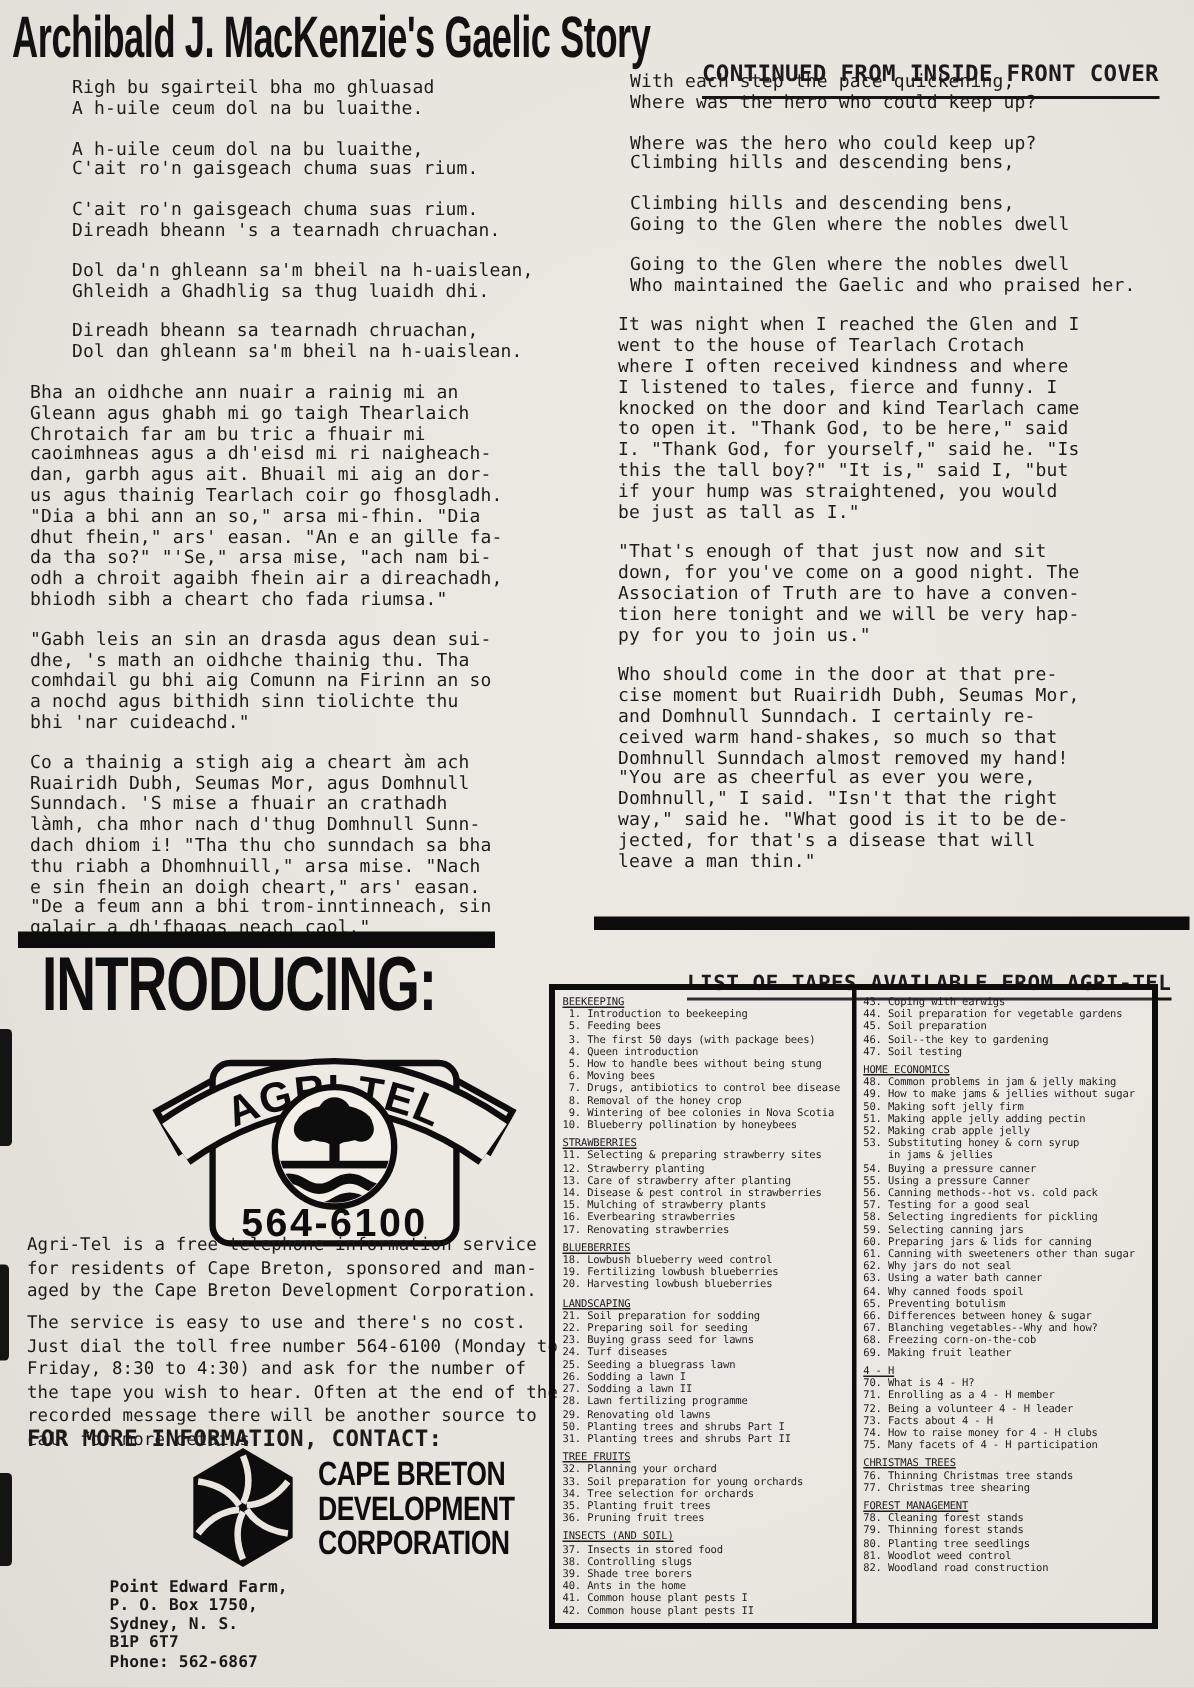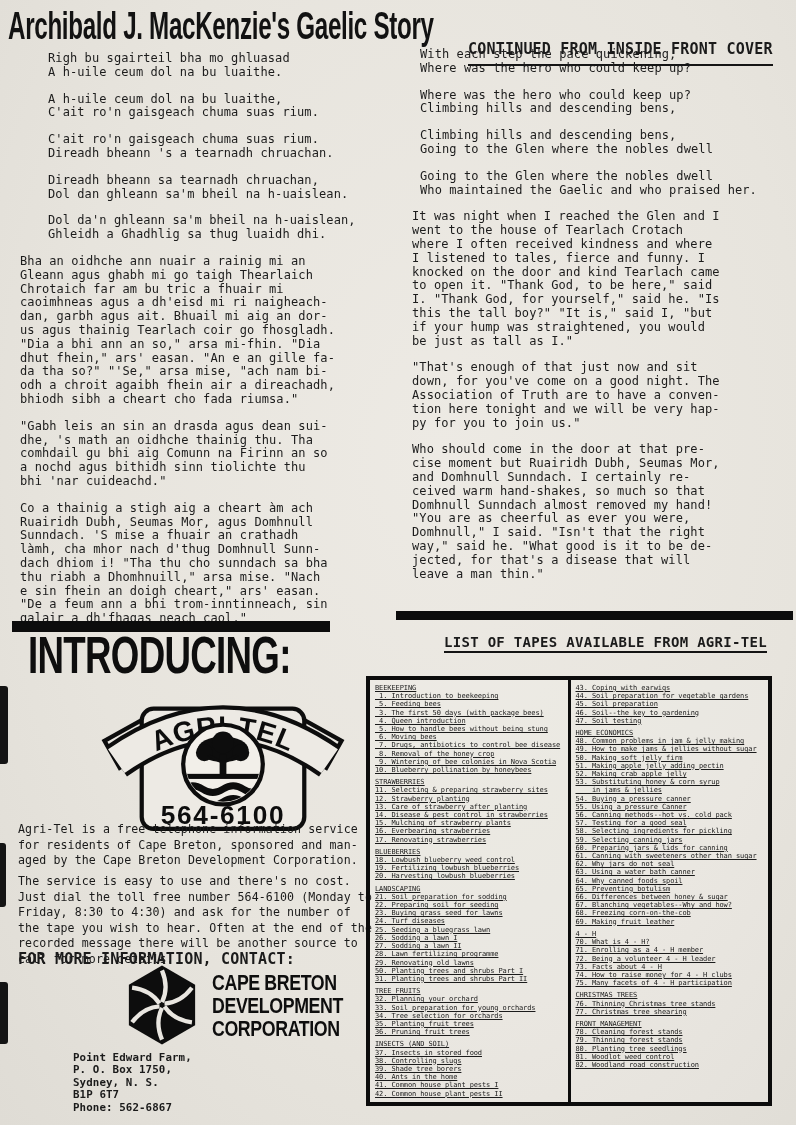--- a/index.html
+++ b/index.html
@@ -54,27 +54,27 @@
   .org-name{
     position:absolute;left:212px;top:971px;margin:0;
     font-family:"Liberation Sans",sans-serif;font-weight:bold;font-size:22.5px;line-height:23px;
     letter-spacing:-0.5px;color:#0e0e0e;transform:scaleX(0.79);transform-origin:0 0;white-space:nowrap;
   }
   .address{position:absolute;top:1052px;font-size:10.8px;line-height:12.4px;letter-spacing:0.1px;font-weight:bold;color:#1a1a1a;margin-left:28px;}
   .addr-1{left:45px;}
   .addr-2{left:200px;}
   
   .tapes-heading{
-    position:absolute;left:441px;top:631px;margin:3px;
+    position:absolute;left:441px;top:631px;margin:17px;
     font-size:14px;font-weight:bold;letter-spacing:0.3px;
     border-bottom:2px solid #141414;padding-bottom:1px;white-space:nowrap;
   }
   .tapes-box{
-    position:absolute;left:366px;top:676px;width:406px;height:430px;
-    border:4px solid #0c0c0c;box-sizing:border-box;display:flex;background:rgba(255,255,255,0.12);text-decoration:underline;
+    position:absolute;left:366px;top:656px;width:406px;height:430px;
+    border:4px solid #0c0c0c;box-sizing:border-box;display:flex;background:rgba(255,255,255,0.12);
   }
   .tcol{flex:1;padding:4px 4px 2px 5px;overflow:hidden;}
   .tcol-2{border-left:3px solid #0c0c0c;}
   .tsection{margin-bottom:4px;}
   .ttitle{font-size:7px;line-height:8.2px;text-decoration:underline;white-space:pre;letter-spacing:-0.1px;}
   .titem{font-size:7px;line-height:8.2px;white-space:pre;letter-spacing:-0.1px;}
 </style>
 </head>
 <body>
 
@@ -86,24 +86,24 @@
   <div class="continued">CONTINUED FROM INSIDE FRONT COVER</div>
 
   <div class="col col-left">
     <div class="stanzas">
         <div class="stanza">Righ bu sgairteil bha mo ghluasad
 A h-uile ceum dol na bu luaithe.</div>
         <div class="stanza">A h-uile ceum dol na bu luaithe,
 C'ait ro'n gaisgeach chuma suas rium.</div>
         <div class="stanza">C'ait ro'n gaisgeach chuma suas rium.
 Direadh bheann 's a tearnadh chruachan.</div>
+        <div class="stanza">Dol da'n ghleann sa'm bheil na h-uaislean,
+Ghleidh a Ghadhlig sa thug luaidh dhi.</div>
         <div class="stanza">Direadh bheann sa tearnadh chruachan,
 Dol dan ghleann sa'm bheil na h-uaislean.</div>
-        <div class="stanza">Dol da'n ghleann sa'm bheil na h-uaislean,
-Ghleidh a Ghadhlig sa thug luaidh dhi.</div>
       </div>
     <div class="paras">
         <div class="para">Bha an oidhche ann nuair a rainig mi an
 Gleann agus ghabh mi go taigh Thearlaich
 Chrotaich far am bu tric a fhuair mi
 caoimhneas agus a dh'eisd mi ri naigheach-
 dan, garbh agus ait. Bhuail mi aig an dor-
 us agus thainig Tearlach coir go fhosgladh.
 "Dia a bhi ann an so," arsa mi-fhin. "Dia
 dhut fhein," ars' easan. "An e an gille fa-
@@ -355,21 +355,21 @@
           <div class="titem">73. Facts about 4 - H</div>
           <div class="titem">74. How to raise money for 4 - H clubs</div>
           <div class="titem">75. Many facets of 4 - H participation</div>
         </div>
         <div class="tsection">
           <div class="ttitle">CHRISTMAS TREES</div>
           <div class="titem">76. Thinning Christmas tree stands</div>
           <div class="titem">77. Christmas tree shearing</div>
         </div>
         <div class="tsection">
-          <div class="ttitle">FRONT MANAGEMENT</div>
+          <div class="ttitle">FOREST MANAGEMENT</div>
           <div class="titem">78. Cleaning forest stands</div>
           <div class="titem">79. Thinning forest stands</div>
           <div class="titem">80. Planting tree seedlings</div>
           <div class="titem">81. Woodlot weed control</div>
           <div class="titem">82. Woodland road construction</div>
         </div>
       </div>
   </div>
 
 </div>

